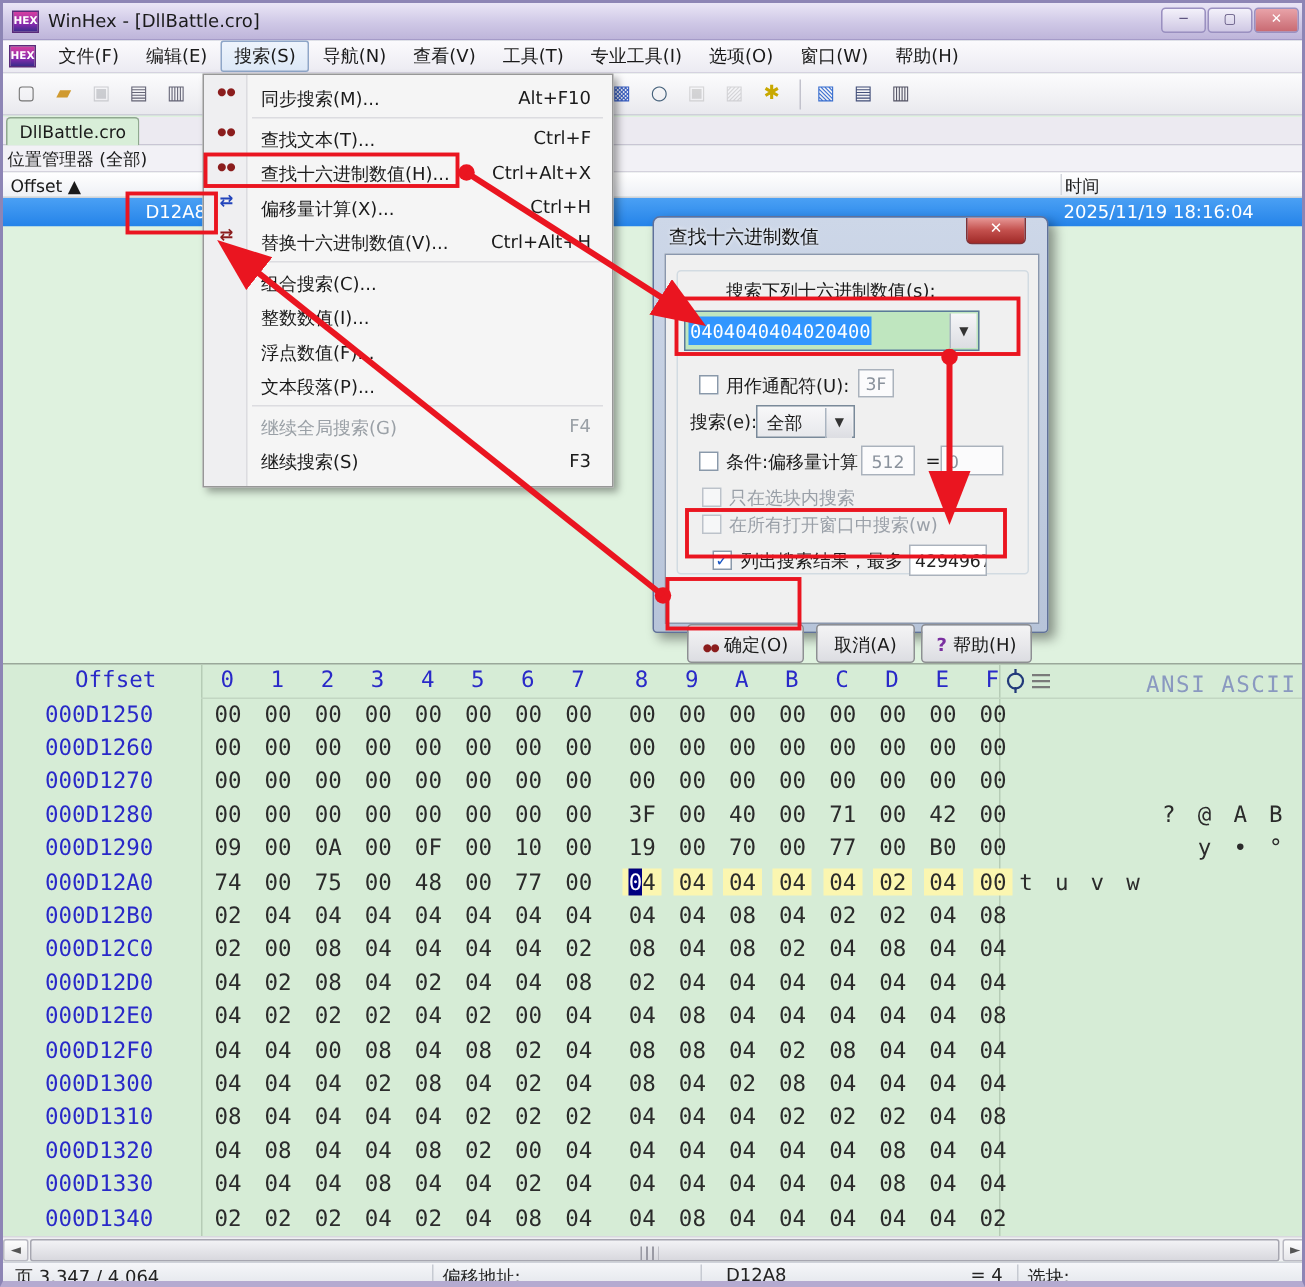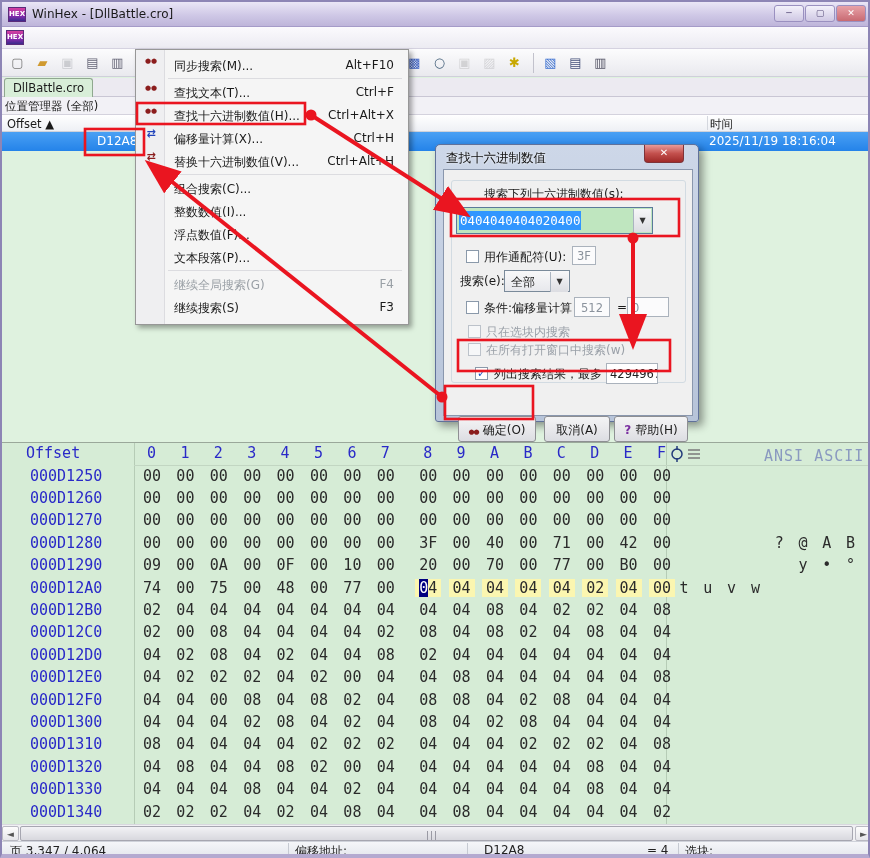--- a/index.html
+++ b/index.html
@@ -127,20 +127,32 @@
     <span>WinHex - [DllBattle.cro]</span>
     <div class="capbtns">
       <div class="capbtn">─</div>
       <div class="capbtn">▢</div>
       <div class="capbtn close">✕</div>
     </div>
   </div>
 
   <div class="menubar">
     <div class="hexlogo">HEX</div>
+    <span id="menuitems" style="display: inline-flex;">
+        <span class="mitem">文件(F)</span>
+        <span class="mitem">编辑(E)</span>
+        <span class="mitem active">搜索(S)</span>
+        <span class="mitem">导航(N)</span>
+        <span class="mitem">查看(V)</span>
+        <span class="mitem">工具(T)</span>
+        <span class="mitem">专业工具(I)</span>
+        <span class="mitem">选项(O)</span>
+        <span class="mitem">窗口(W)</span>
+        <span class="mitem">帮助(H)</span>
+      </span>
   </div>
 
   <div class="toolbar" id="toolbar">
       <div class="tbico" style="color: rgb(119, 119, 119);">▢</div>
       <div class="tbico" style="color: rgb(208, 154, 48);">▰</div>
       <div class="tbico dis" style="color: rgb(119, 136, 170);">▣</div>
       <div class="tbico" style="color: rgb(102, 102, 119);">▤</div>
       <div class="tbico" style="color: rgb(102, 102, 119);">▥</div>
       <div class="tbico" style="color: rgb(139, 29, 29); font-size: 7px; letter-spacing: -1px;">●●</div>
       <div class="tbico" style="color: rgb(34, 68, 187);">⇄</div>
@@ -177,21 +189,21 @@
     <span class="pmvline" style="left:705px;"></span>
   </div>
   <div class="pmrow">
     <span class="abs" style="left:95px;top:2px;">D12A8</span>
     <span class="abs" style="left:707px;top:2px;">2025/11/19  18:16:04</span>
   </div>
   <div class="pmlist"></div>
 
   <div class="hexarea" id="hexarea">
     <div class="hexhead" id="hexhead">
-      <span class="abs" style="left:24px;">Offset</span>
+      <span class="abs" style="left:48px;">Offset</span>
       <span class="ansihdr">ANSI ASCII</span>
       <svg class="abs" style="left:666px;top:2px;" width="34" height="17">
         <circle cx="9" cy="8" r="5" fill="none" stroke="#223a7a" stroke-width="1.5"></circle>
         <line x1="9" y1="0" x2="9" y2="4" stroke="#223a7a" stroke-width="1.5"></line>
         <line x1="9" y1="12" x2="9" y2="16" stroke="#223a7a" stroke-width="1.5"></line>
         <line x1="20" y1="4" x2="32" y2="4" stroke="#7a7a7a" stroke-width="1.5"></line>
         <line x1="20" y1="8" x2="32" y2="8" stroke="#7a7a7a" stroke-width="1.5"></line>
         <line x1="20" y1="12" x2="32" y2="12" stroke="#7a7a7a" stroke-width="1.5"></line>
       </svg>
     <span class="abs" style="left: 145px; top: 0px;">0</span>
@@ -358,21 +370,21 @@
         <div class="hexrow" style="top: 113px;">
           <span class="hoff">000D1290</span>
           <span class="hbyte" style="left: 137px;">09</span>
           <span class="hbyte" style="left: 170.4px;">00</span>
           <span class="hbyte" style="left: 203.8px;">0A</span>
           <span class="hbyte" style="left: 237.2px;">00</span>
           <span class="hbyte" style="left: 270.6px;">0F</span>
           <span class="hbyte" style="left: 304px;">00</span>
           <span class="hbyte" style="left: 337.4px;">10</span>
           <span class="hbyte" style="left: 370.8px;">00</span>
-          <span class="hbyte" style="left: 413.2px;">20</span>
+          <span class="hbyte" style="left: 413.2px;">19</span>
           <span class="hbyte" style="left: 446.6px;">00</span>
           <span class="hbyte" style="left: 480px;">70</span>
           <span class="hbyte" style="left: 513.4px;">00</span>
           <span class="hbyte" style="left: 546.8px;">77</span>
           <span class="hbyte" style="left: 580.2px;">00</span>
           <span class="hbyte" style="left: 613.6px;">B0</span>
           <span class="hbyte" style="left: 647px;">00</span>
           <span class="achar" style="left: 676px;"></span>
           <span class="achar" style="left: 687.9px;"></span>
           <span class="achar" style="left: 699.8px;"></span>

